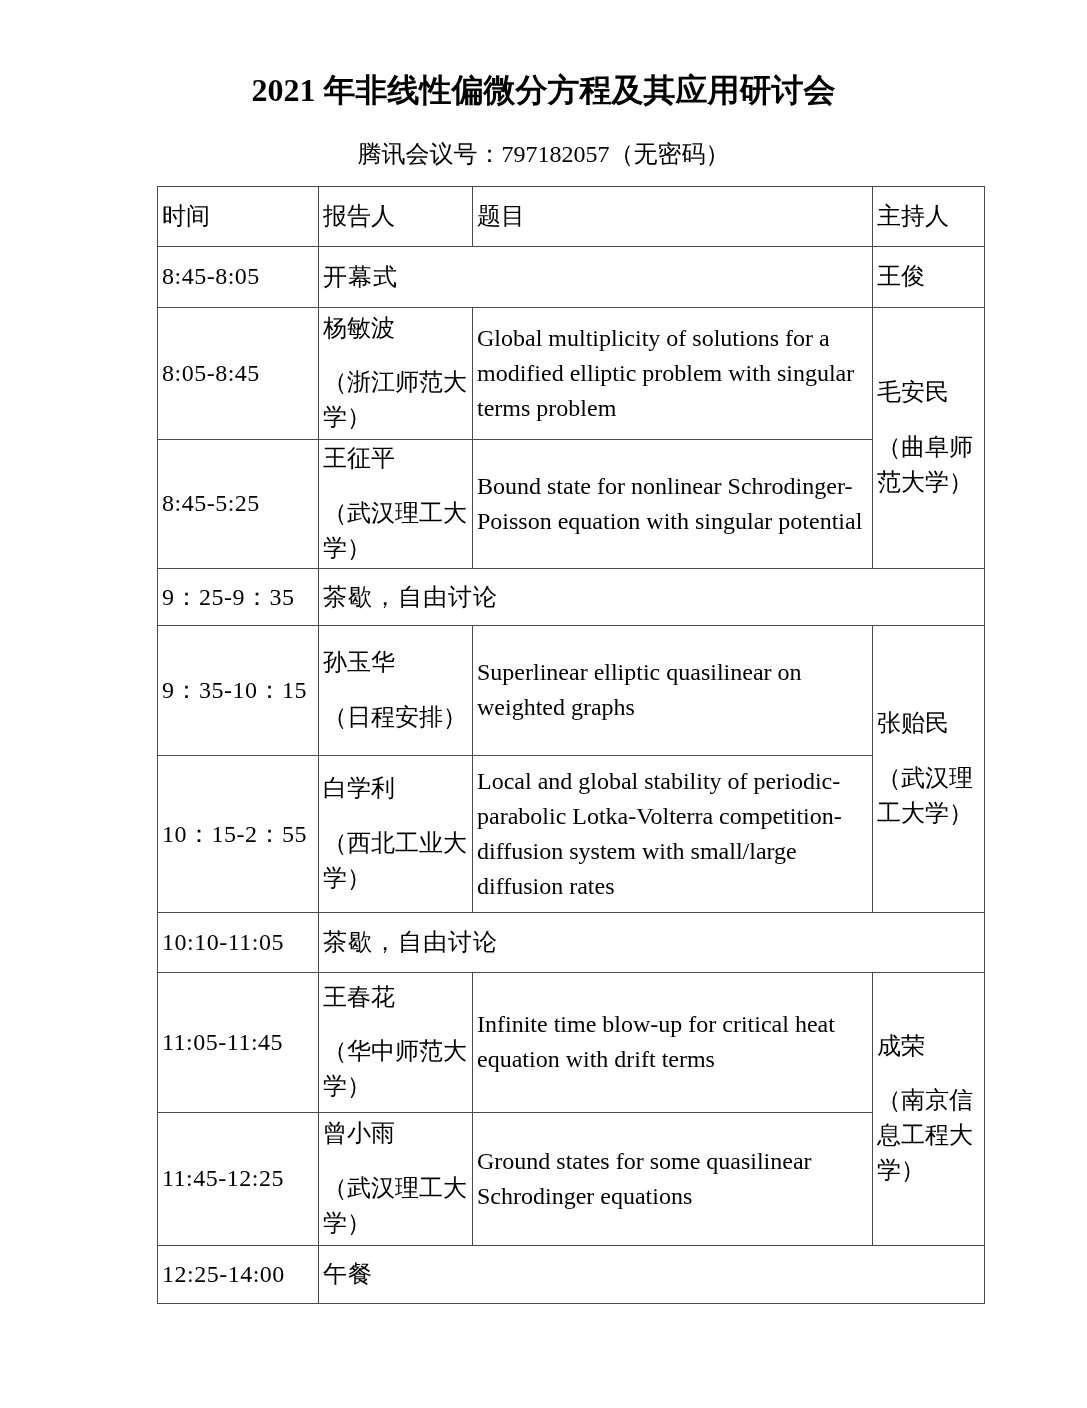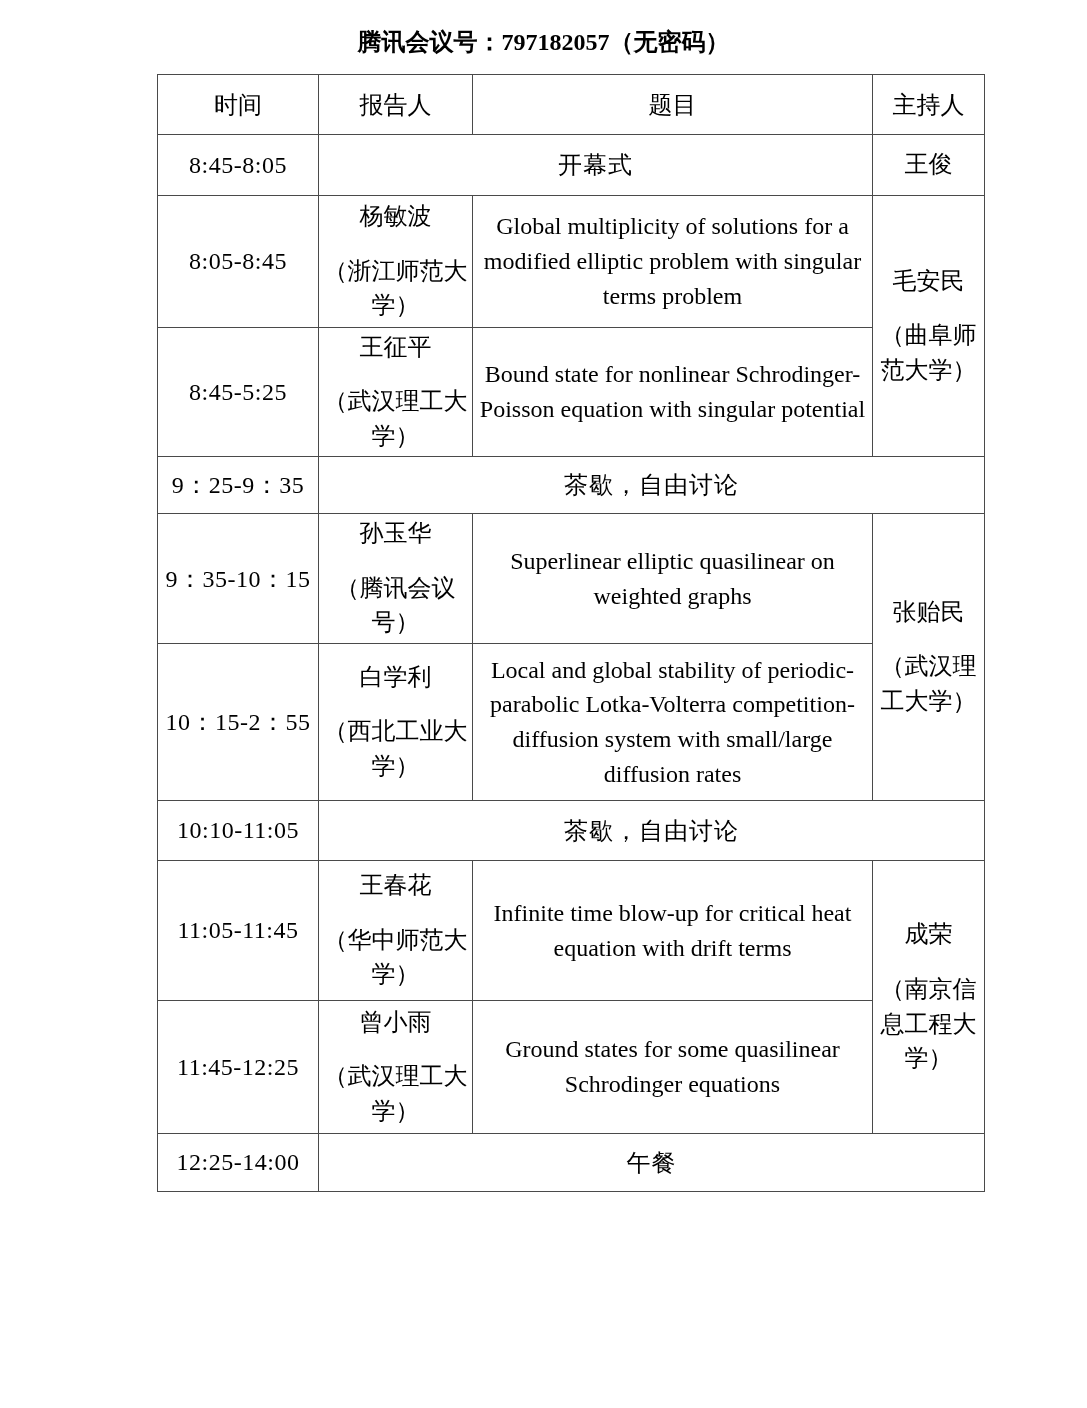--- a/index.html
+++ b/index.html
@@ -28,33 +28,33 @@
     margin: 32px 0 0 0;
     text-align: center;
     font-size: 29px;
     font-weight: bold;
     line-height: 1.3;
   }
   .meeting-info {
     margin: 27px 0 0 0;
     text-align: center;
     font-size: 24px;
-    font-weight: bold;
+    font-weight: normal;
     line-height: 1.3;
   }
   table.schedule {
     border-collapse: collapse;
     table-layout: fixed;
     width: 827px;
     margin-left: 157px;
     margin-top: 16px;
   }
   table.schedule td, table.schedule th {
     border: 1.5px solid #4a4a4a;
-    text-align: center;
+    text-align: left;
     vertical-align: middle;
     padding: 2px 4px;
     font-weight: normal;
     font-size: 24px;
     overflow: hidden;
   }
   .col-time    { width: 161px; }
   .col-speaker { width: 154px; }
   .col-title   { width: 400px; }
   .col-chair   { width: 112px; }
@@ -79,20 +79,21 @@
   }
   td.event-cell {
     letter-spacing: 1px;
   }
 </style>
 </head>
 <body>
 
 <div class="page">
 
+  <h1 class="doc-title">2021 年非线性偏微分方程及其应用研讨会</h1>
   <p class="meeting-info">腾讯会议号：797182057（无密码）</p>
 
   <table class="schedule">
     <colgroup>
       <col class="col-time">
       <col class="col-speaker">
       <col class="col-title">
       <col class="col-chair">
     </colgroup>
 
@@ -136,21 +137,21 @@
 
     <tr style="height:57px;">
       <td class="time-cell">9：25-9：35</td>
       <td class="event-cell" colspan="3">茶歇，自由讨论</td>
     </tr>
 
     <tr style="height:130px;">
       <td class="time-cell">9：35-10：15</td>
       <td class="speaker-cell">
         <div class="person-name">孙玉华</div>
-        <div class="person-affiliation">（腾讯会议号）</div>
+        <div class="person-affiliation">（日程安排）</div>
       </td>
       <td class="talk-title-cell">Superlinear elliptic quasilinear on weighted graphs</td>
       <td class="chair-cell" rowspan="2">
         <div class="person-name">张贻民</div>
         <div class="person-affiliation">（武汉理工大学）</div>
       </td>
     </tr>
 
     <tr style="height:157px;">
       <td class="time-cell">10：15-2：55</td>

